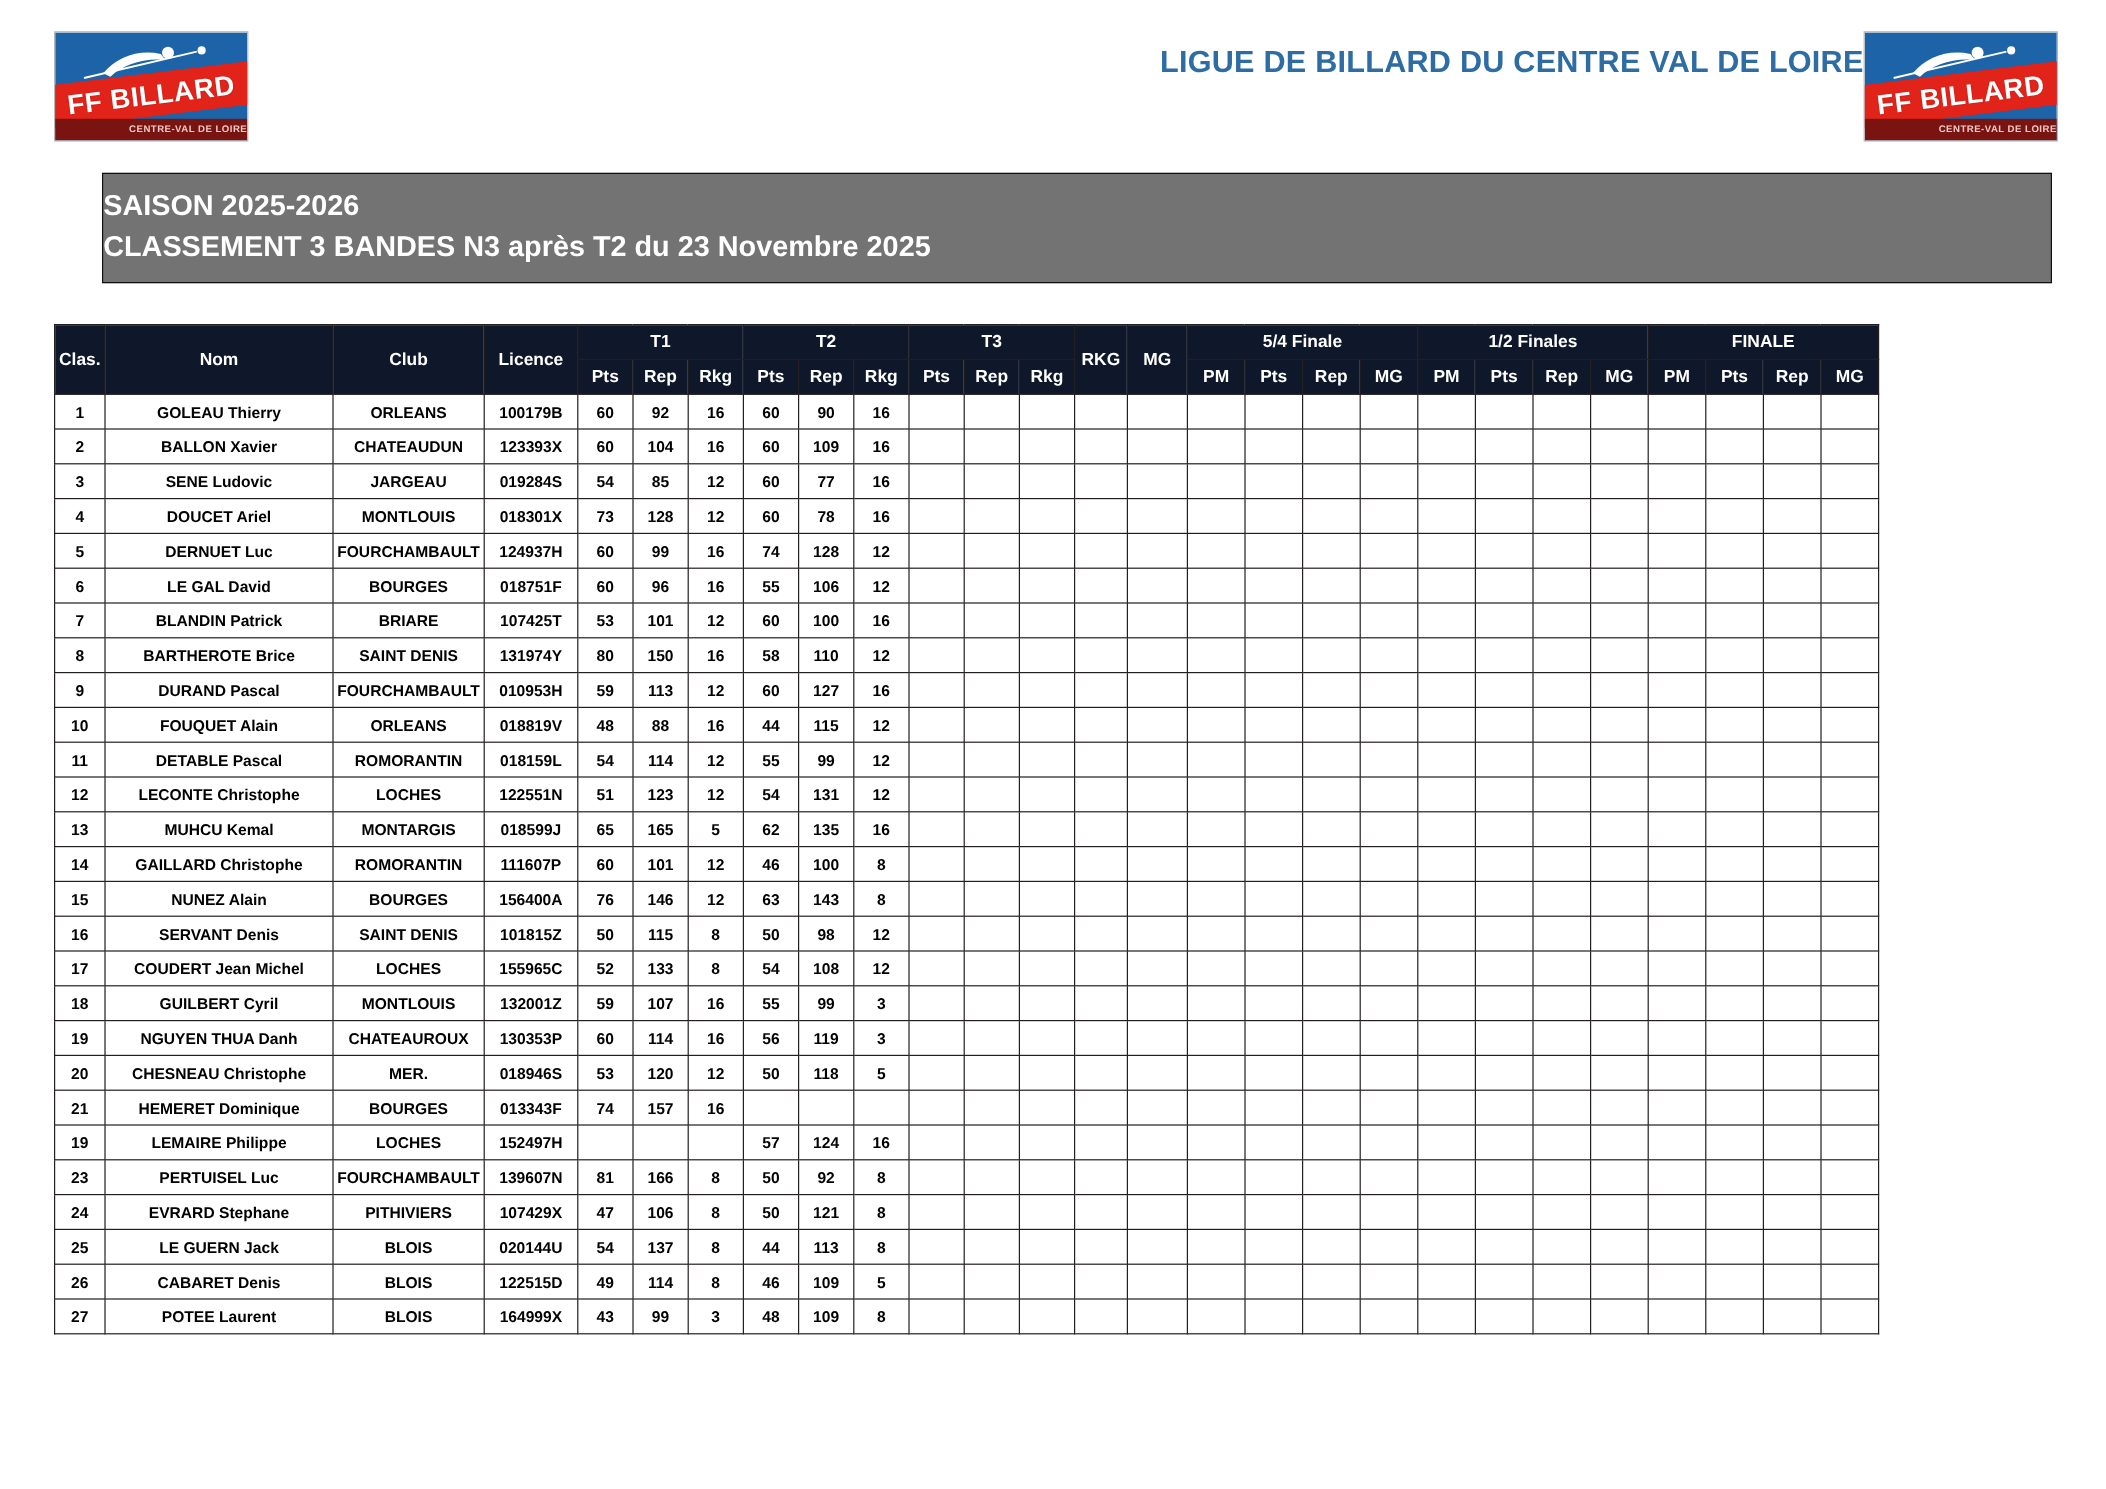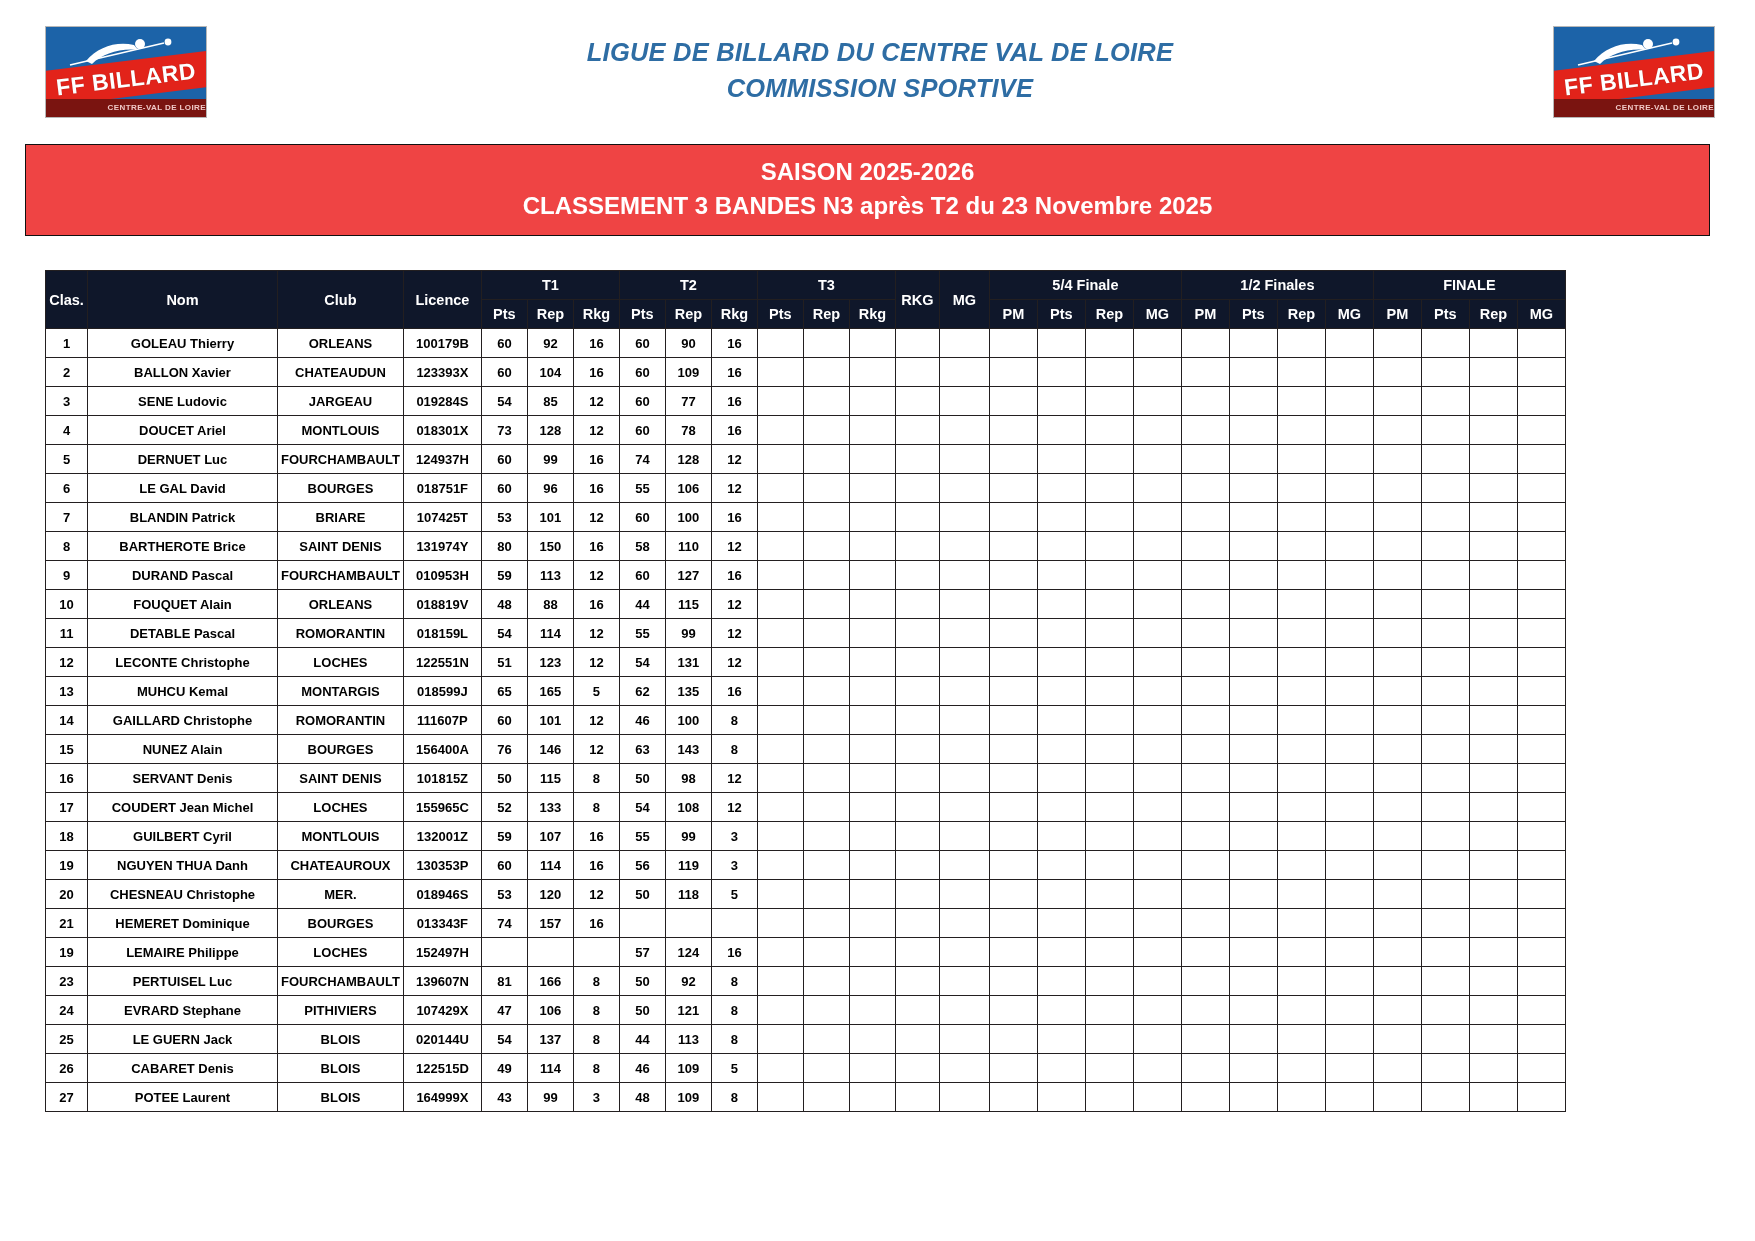--- a/index.html
+++ b/index.html
@@ -42,33 +42,33 @@
   }
   .logo .sub {
     position: absolute; left: 0; right: 0; bottom: 1px; height: 16px;
     color: #f0c9c7; font-size: 8px; letter-spacing: .4px;
     text-align: right; line-height: 16px; font-weight: bold;
   }
   .logo .cueman {
     position: absolute; left: 22px; top: 8px; width: 110px; height: 34px;
   }
   .titles {
-    flex: 1 1 auto; text-align: center; padding-top: 8px; font-style: italic;
+    flex: 1 1 auto; text-align: right; padding-top: 8px;
   }
   .titles .t1, .titles .t2 {
     color: #2e6da4; font-weight: bold; font-size: 25.5px;
     letter-spacing: .2px; line-height: 36px;
   }
 
   
   .banner {
-    margin: 14px 45px 0 25px;
-    background: #ef4444;
+    margin: 14px 45px 0 85px;
+    background: #737373;
     border: 1.5px solid #111;
-    text-align: center;
+    text-align: left;
     padding: 10px 0 12px 0;
   }
   .banner div {
     color: #ffffff; font-weight: bold; font-size: 24px; line-height: 34px;
   }
 
   
   .tablewrap { margin: 34px 0 0 45px; }
   table.cls {
     border-collapse: collapse;
@@ -128,21 +128,20 @@
         <circle cx="100" cy="7" r="3.4" fill="#ffffff"></circle>
       </svg>
       <div class="redband"></div>
       <div class="ffb">FF BILLARD</div>
       <div class="darkfoot"></div>
       <div class="sub">CENTRE-VAL DE LOIRE</div>
     </div>
 
     <div class="titles">
       <div class="t1">LIGUE DE BILLARD DU CENTRE VAL DE LOIRE</div>
-      <div class="t2">COMMISSION SPORTIVE</div>
     </div>
 
     <div class="logo">
       <div class="blue"></div>
       <svg class="cueman" viewBox="0 0 110 34">
         <circle cx="72" cy="9" r="5" fill="#ffffff"></circle>
         <path d="M18 26 C30 12, 48 6, 66 10 L70 15 C52 13, 34 19, 24 29 Z" fill="#ffffff"></path>
         <path d="M2 30 L96 8" stroke="#ffffff" stroke-width="1.6" fill="none"></path>
         <circle cx="100" cy="7" r="3.4" fill="#ffffff"></circle>
       </svg>

